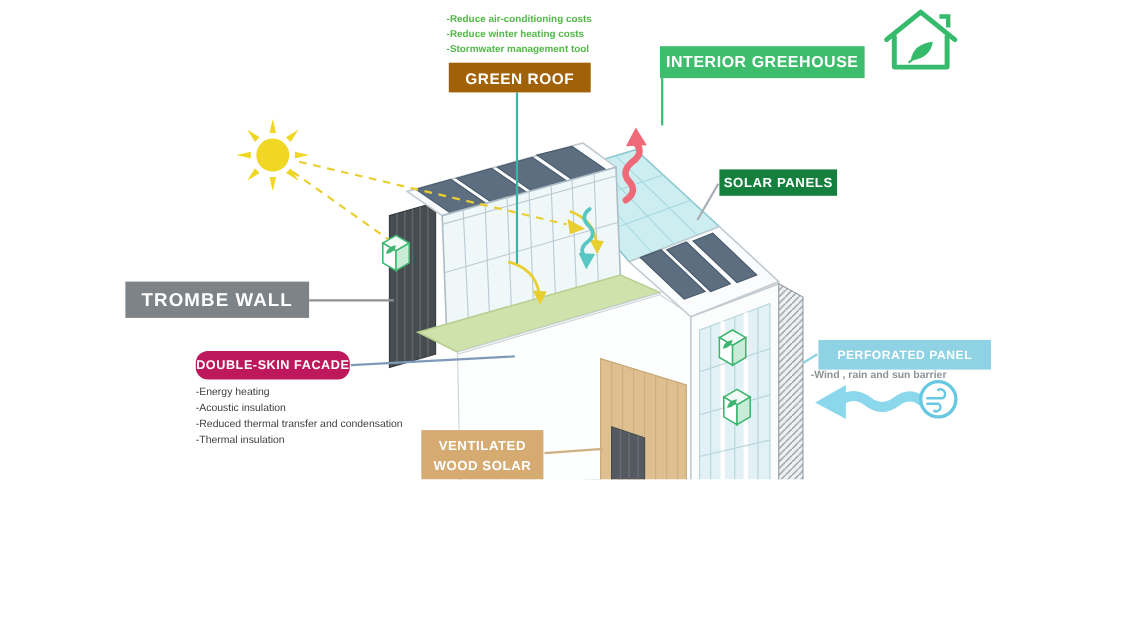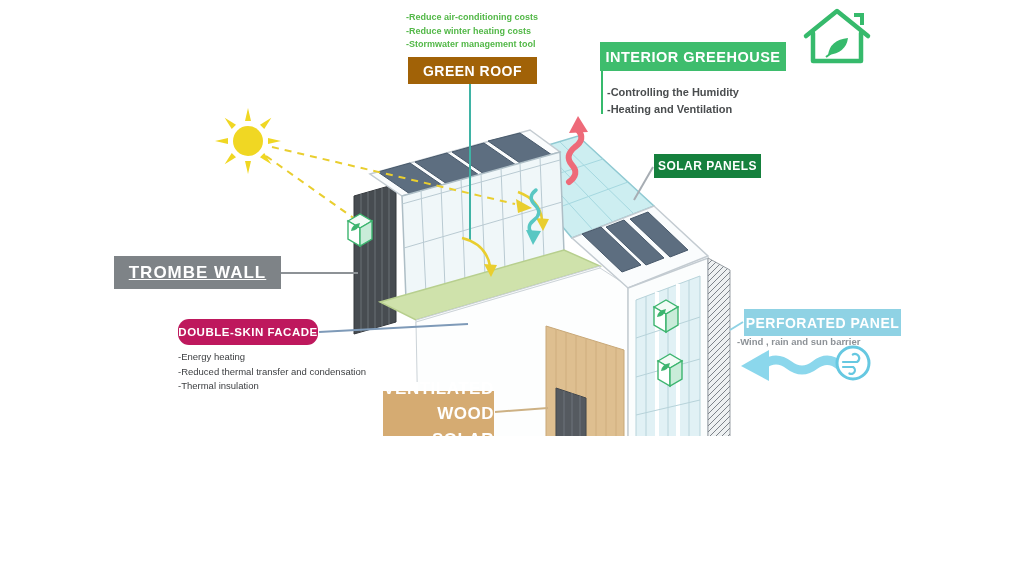--- a/index.html
+++ b/index.html
@@ -3,32 +3,32 @@
 <meta charset="utf-8">
 <style>
   html,body{margin:0;padding:0;background:#fff;}
   .stage{
     position:relative;width:1024px;height:436px;background:#ffffff;overflow:hidden;
     font-family:"Liberation Sans",sans-serif;
   }
   svg.scene{position:absolute;left:0;top:0;}
   .lbl{
     position:absolute;display:flex;align-items:center;justify-content:center;
-    color:#fff;font-weight:bold;letter-spacing:.5px;text-align:right;
+    color:#fff;font-weight:bold;letter-spacing:.5px;text-align:left;
   }
   .lbl-green-roof{left:408px;top:57px;width:129px;height:27px;background:#a16207;font-size:14px;}
   .notes-green{position:absolute;left:406px;top:11px;font-size:9px;color:#53b848;line-height:1.5;font-weight:600;}
   .lbl-greenhouse{left:600px;top:42px;width:186px;height:29px;background:#3ebd6d;font-size:14.5px;}
   .notes-greenhouse{position:absolute;left:607px;top:84px;font-size:11px;color:#4a4d4f;line-height:1.55;font-weight:600;}
   .lbl-solar{left:654px;top:154px;width:107px;height:24px;background:#15803d;font-size:12px;}
-  .lbl-trombe{left:114px;top:256px;width:167px;height:33px;background:#7e8387;font-size:17px;letter-spacing:1px;text-decoration:underline;}
+  .lbl-trombe{left:114px;top:256px;width:167px;height:33px;background:#7e8387;font-size:17px;letter-spacing:1px;}
   .lbl-dsf{left:178px;top:319px;width:140px;height:26px;background:#be185d;font-size:11.5px;border-radius:11px;}
   .notes-dsf{position:absolute;left:178px;top:350px;font-size:9.5px;color:#3e4043;line-height:1.55;}
-  .lbl-wood{left:383px;top:391px;width:111px;height:46px;background:#d5ab72;font-size:17px;flex-direction:column;line-height:1.5;}
-  .lbl-perf{left:744px;top:309px;width:157px;height:27px;background:#8fd2e4;font-size:14px;}
+  .lbl-wood{left:383px;top:391px;width:111px;height:46px;background:#d5ab72;font-size:12px;flex-direction:column;line-height:1.5;}
+  .lbl-perf{left:744px;top:309px;width:157px;height:27px;background:#8fd2e4;font-size:11px;}
   .note-perf{position:absolute;left:737px;top:288px;font-size:9.5px;color:#8d9297;font-weight:600;margin-top:48px;}
 </style>
 </head>
 <body>
 
 <div class="stage">
 
 <svg class="scene" width="1024" height="574" viewBox="0 0 1024 574">
   <defs>
     <pattern id="hatchG" width="8" height="8" patternUnits="userSpaceOnUse">
@@ -219,32 +219,29 @@
 </svg>
 
 <div class="notes-green">
   <div>-Reduce air-conditioning costs</div>
   <div>-Reduce winter heating costs</div>
   <div>-Stormwater management tool</div>
 </div>
 <div class="lbl lbl-green-roof">GREEN ROOF</div>
 
 <div class="lbl lbl-greenhouse">INTERIOR GREEHOUSE</div>
-<div class="notes-greenhouse">
-  <div>-Controlling the Humidity</div>
-  <div>-Heating and Ventilation</div>
-</div>
 
 <div class="lbl lbl-solar">SOLAR PANELS</div>
 
 <div class="lbl lbl-trombe">TROMBE WALL</div>
 
 <div class="lbl lbl-dsf">DOUBLE-SKIN FACADE</div>
 <div class="notes-dsf">
   <div>-Energy heating</div>
+  <div>-Acoustic insulation</div>
   <div>-Reduced thermal transfer and condensation</div>
   <div>-Thermal insulation</div>
 </div>
 
 <div class="lbl lbl-wood">
   <span>VENTILATED</span>
   <span>WOOD  SOLAR</span>
 </div>
 
 <div class="note-perf">-Wind , rain and  sun barrier</div>

